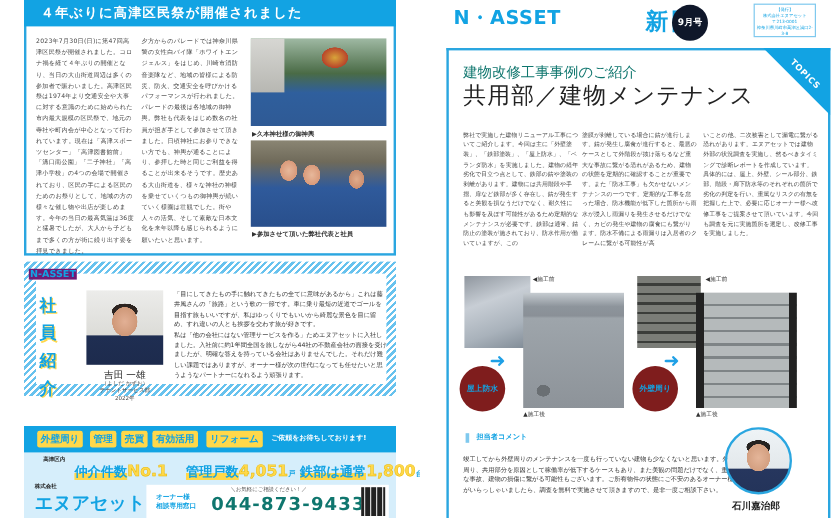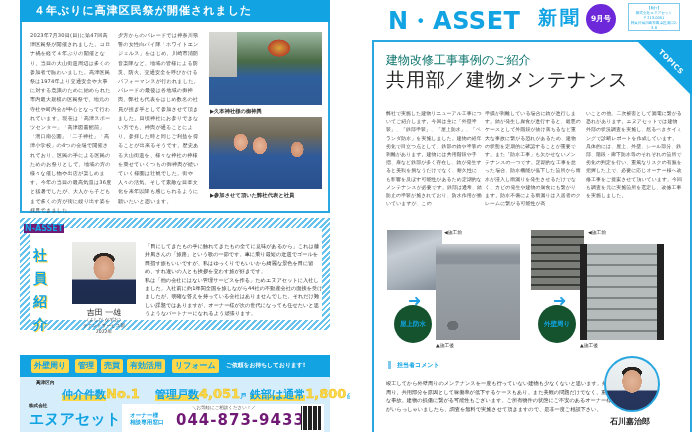--- a/index.html
+++ b/index.html
@@ -54,32 +54,32 @@
   .ad-note { position: absolute; left: 226px; top: 361px; font-size: 5.8px; color: #fff; font-weight: bold; }
   .ad-small { position: absolute; font-size: 4.6px; color: #222; font-weight: bold; }
   .ad-big { position: absolute; font-weight: bold; color: #12a3e3; font-size: 11px; margin-left: 28px; }
   .ad-big .hl { background: linear-gradient(180deg, transparent 55%, #ffd84a 55%); }
   .ad-num { color: #ffd84a; -webkit-text-stroke: 0.4px #e8b800; font-size: 13px; }
   .ad-unit { font-size: 6px; color: #12a3e3; }
   .ad-company { position: absolute; left: 29px; top: 410px; font-size: 15px; font-weight: bold; color: #12a3e3; }
   .ad-phonebox { position: absolute; left: 122px; top: 404px; width: 202px; height: 28px; background: #fff; }
   .ad-phone-note { position: absolute; left: 192px; top: 405px; font-size: 4.5px; color: #555; }
   .ad-owner { position: absolute; left: 130px; top: 412px; font-size: 5.6px; color: #12a3e3; font-weight: bold; line-height: 6.5px; }
-  .ad-phone { position: absolute; left: 176px; top: 411px; font-size: 15px; font-weight: bold; color: #701a75; letter-spacing: 1px; }
+  .ad-phone { position: absolute; left: 176px; top: 411px; font-size: 15px; font-weight: bold; color: #0f766e; letter-spacing: 1px; }
   .qr { position: absolute; left: 301px; top: 406px; width: 20px; height: 24px;
     background:
       linear-gradient(90deg, #222 0 30%, transparent 30% 40%, #222 40% 55%, transparent 55% 70%, #222 70% 100%),
       #fff;
     background-size: 5px 5px; }
 
   
   .right { position: absolute; left: 350px; top: 0; width: 350px; height: 432px; background: #fff; }
-  .masthead { position: absolute; left: 388px; top: 5px; font-size: 24px; font-weight: bold; color: #12a3e3; letter-spacing: 0.5px; }
+  .masthead { position: absolute; left: 378px; top: 5px; font-size: 16px; font-weight: bold; color: #12a3e3; letter-spacing: 0.5px; }
   .masthead-kanji { position: absolute; left: 538px; top: 5px; font-size: 19px; font-weight: bold; color: #12a3e3; letter-spacing: 3px; }
-  .issue-badge { position: absolute; left: 586px; top: 4px; width: 30px; height: 30px; border-radius: 50%; background: #6d28d9; color: #fff; font-size: 7.5px; font-weight: bold; text-align: center; line-height: 30px; }
+  .issue-badge { position: absolute; left: 560px; top: 4px; width: 30px; height: 30px; border-radius: 50%; background: #0f172a; color: #fff; font-size: 7.5px; font-weight: bold; text-align: center; line-height: 30px; }
   .pubbox { position: absolute; left: 628px; top: 3px; width: 52px; height: 28px; border: 1px solid #7fc9ee; font-size: 3.6px; line-height: 5px; color: #12a3e3; text-align: center; padding-top: 2px; }
 
   .topics-box { position: absolute; left: 372px; top: 40px; width: 320px; height: 392px; border: 2px solid #2aa6e0; border-bottom: none; }
   .topics-corner { position: absolute; left: 636px; top: 40px; width: 56px; height: 56px; overflow: hidden; }
   .topics-corner::before { content:""; position:absolute; right:0; top:0; width:0; height:0; border-top: 56px solid #12a3e3; border-left: 56px solid transparent; }
   .topics-label { position: absolute; left: 655px; top: 58px; transform: rotate(45deg); font-size: 7px; font-weight: bold; color: #fff; letter-spacing: 0.5px; }
   .subtitle { position: absolute; left: 386px; top: 52px; font-size: 12px; color: #0f766e; }
   .title { position: absolute; left: 386px; top: 67px; font-size: 19px; color: #222; letter-spacing: 1px; }
 
   .article { position: absolute; top: 109px; width: 96px; font-size: 4.9px; line-height: 8.2px; color: #444; letter-spacing: 0.1px; }
@@ -95,21 +95,21 @@
     background:
       radial-gradient(ellipse 7px 6px at 20% 85%, #6a6f73 0%, #6a6f73 80%, transparent 82%),
       linear-gradient(180deg, #c6ccd1 0%, #8d949b 12%, #8a9097 20%, #9ea5ab 22%, #8d9399 100%); }
   .stairs-before { position: absolute; left: 531px; top: 230px; width: 53px; height: 60px;
     background: repeating-linear-gradient(180deg, #7b7d78 0 6px, #3b3d3a 6px 8px); }
   .stairs-after { position: absolute; left: 580px; top: 244px; width: 84px; height: 96px;
     background:
       linear-gradient(90deg, #222 0 8%, transparent 8% 92%, #222 92% 100%),
       repeating-linear-gradient(180deg, #b5babb 0 9px, #7e8486 9px 11px); }
   .arrow { position: absolute; font-size: 16px; color: #1fa0e6; font-weight: bold; }
-  .circle-tag { position: absolute; width: 38px; height: 38px; border-radius: 50%; background: #14532d; color: #12a3e3; font-size: 6.5px; font-weight: bold; text-align: center; line-height: 38px; margin-left: 11px; }
+  .circle-tag { position: absolute; width: 38px; height: 38px; border-radius: 50%; background: #7f1d1d; color: #12a3e3; font-size: 6.5px; font-weight: bold; text-align: center; line-height: 38px; }
 
   .comment-head { position: absolute; left: 388px; top: 361px; font-size: 6px; color: #12a3e3; font-weight: bold; padding-left: 6px; border-left: 3px solid #7fc9ee; line-height: 8px; }
   .comment-text { position: absolute; left: 386px; top: 379px; width: 227px; font-size: 5.2px; line-height: 8.6px; color: #333; }
   .author-photo { position: absolute; left: 604px; top: 356px; width: 56px; height: 56px; border-radius: 50%; border: 2px solid #2aa6e0;
     background:
       radial-gradient(ellipse 12px 14px at 50% 45%, #e4b599 0%, #d39f80 80%, transparent 82%),
       radial-gradient(ellipse 14px 8px at 50% 28%, #252220 0%, #252220 70%, transparent 72%),
       linear-gradient(180deg, #eef3f6 0%, #e3e8eb 62%, #26365e 63%, #24345a 100%); }
   .author-name { position: absolute; left: 610px; top: 416px; font-size: 8px; font-weight: bold; color: #222; }
 </style>

